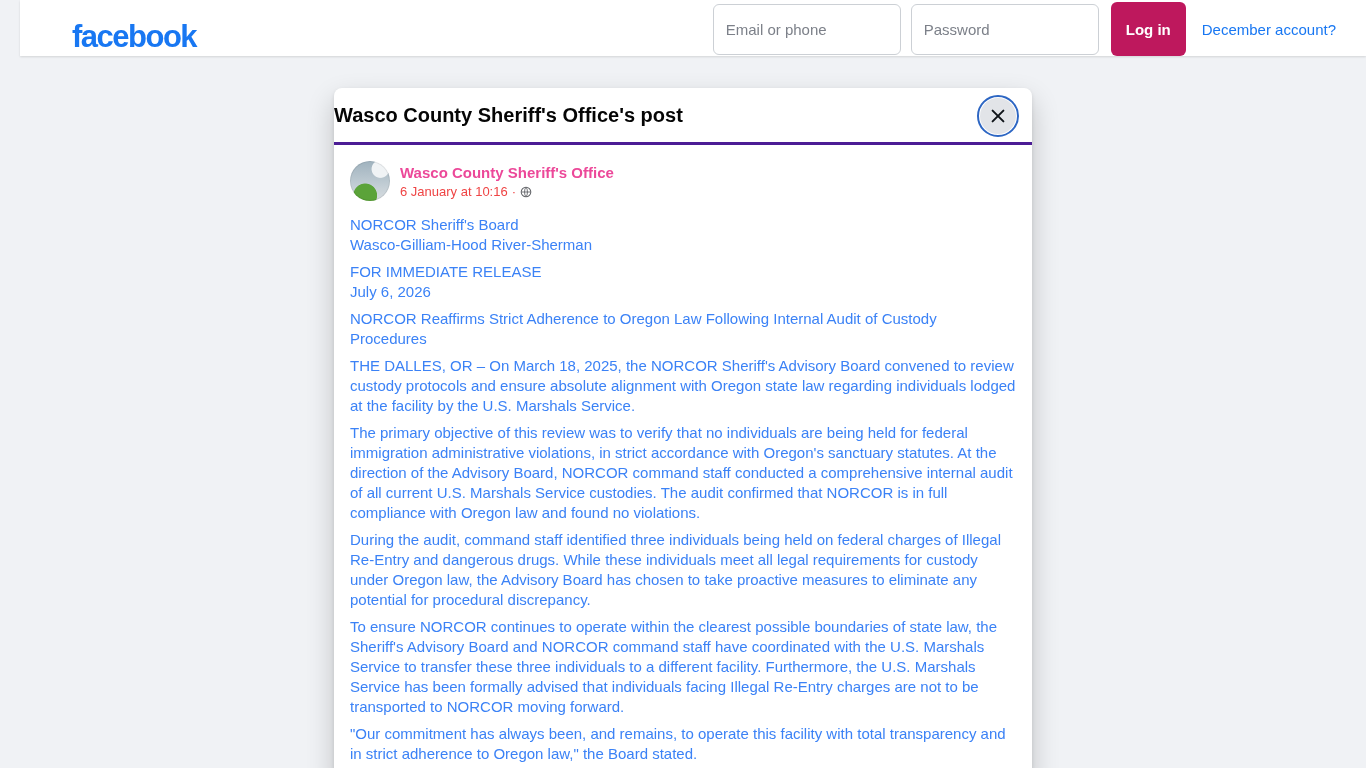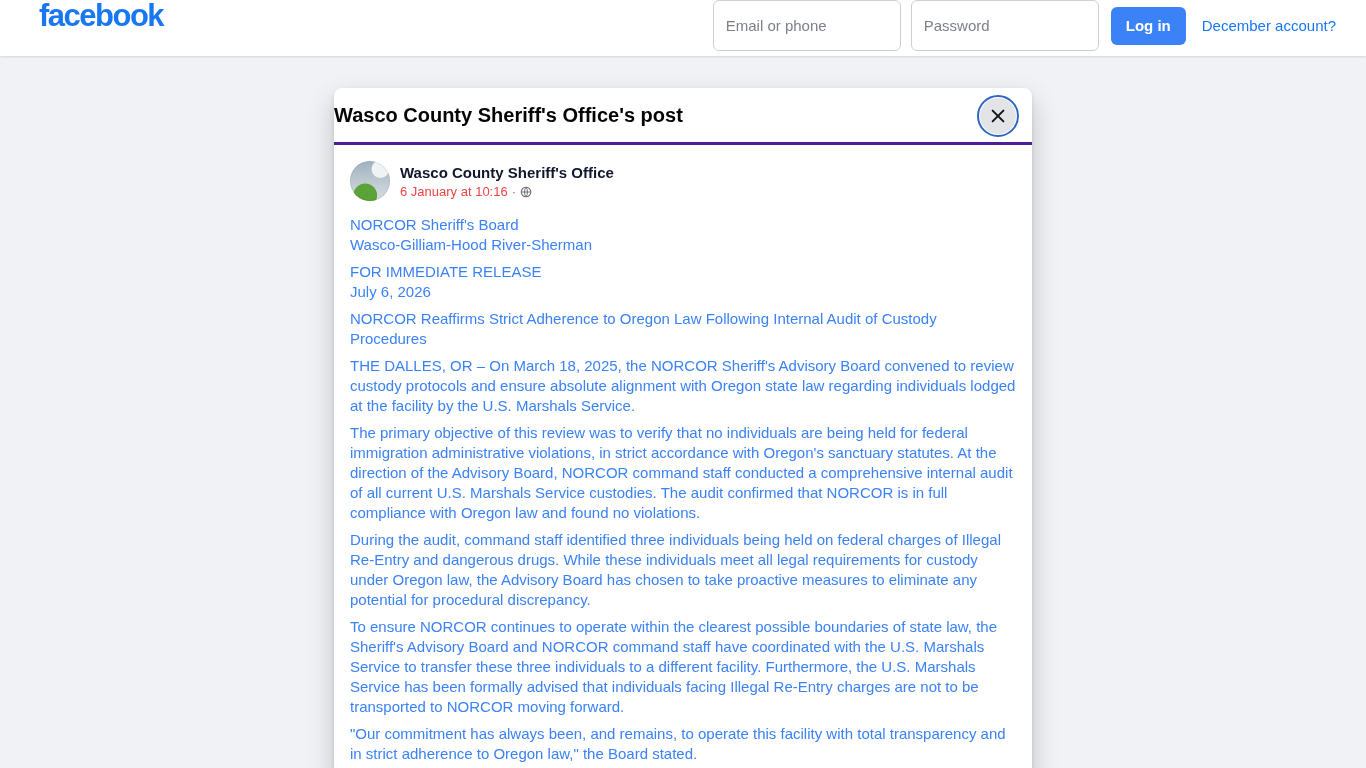--- a/index.html
+++ b/index.html
@@ -11,25 +11,26 @@
     background: #f0f2f5;
     font-family: "Liberation Sans", sans-serif;
     color: #050505;
   }
 
   
   .top-bar {
     height: 56px;
     background: #ffffff;
     display: flex;
-    align-items: flex-start;
-    padding: 0 30px 0 39px;
+    align-items: flex-end;
+    padding: 0 30px 0 52px;
     box-shadow: 0 1px 2px rgba(0,0,0,.12);
     position: relative;
     z-index: 5;
+    margin-left: 20px;
   }
   .logo {
     font-size: 31px;
     font-weight: bold;
     color: #1877f2;
     letter-spacing: -1.5px;
     cursor: pointer;
     line-height: 1;
     padding-bottom: 4px;
   }
@@ -46,24 +47,24 @@
     border-radius: 6px;
     padding: 0 12px;
     font-size: 15px;
     font-family: "Liberation Sans", sans-serif;
     color: #1c1e21;
     outline: none;
     background: #fff;
   }
   .auth input::placeholder { color: #7c8089; }
   .login-btn {
-    height: 38px;
+    height: 54px;
     padding: 0 15px;
     margin-left: 2px;
-    background: #3b82f6;
+    background: #be185d;
     color: #ffffff;
     font-size: 15px;
     font-weight: bold;
     font-family: "Liberation Sans", sans-serif;
     border: none;
     border-radius: 6px;
     cursor: pointer;
   }
   .forgot-link {
     margin-left: 6px;
@@ -129,21 +130,21 @@
     background:
       radial-gradient(circle at 38% 86%, #5ba339 0 27%, rgba(0,0,0,0) 29%),
       radial-gradient(circle at 76% 20%, #f0f3f5 0 19%, rgba(0,0,0,0) 21%),
       linear-gradient(180deg, #9fb2be 0%, #c3ced5 62%, #d8dde0 100%);
     box-shadow: inset 0 0 0 1px rgba(0,0,0,.08);
   }
   .author-line { display: flex; flex-direction: column; }
   .author {
     font-size: 15px;
     font-weight: bold;
-    color: #0f172a;
+    color: #ec4899;
     text-decoration: none;
     line-height: 19px;
     cursor: pointer;
   }
   .timestamp {
     display: flex;
     align-items: center;
     gap: 4px;
     font-size: 13px;
     color: #ef4444;

